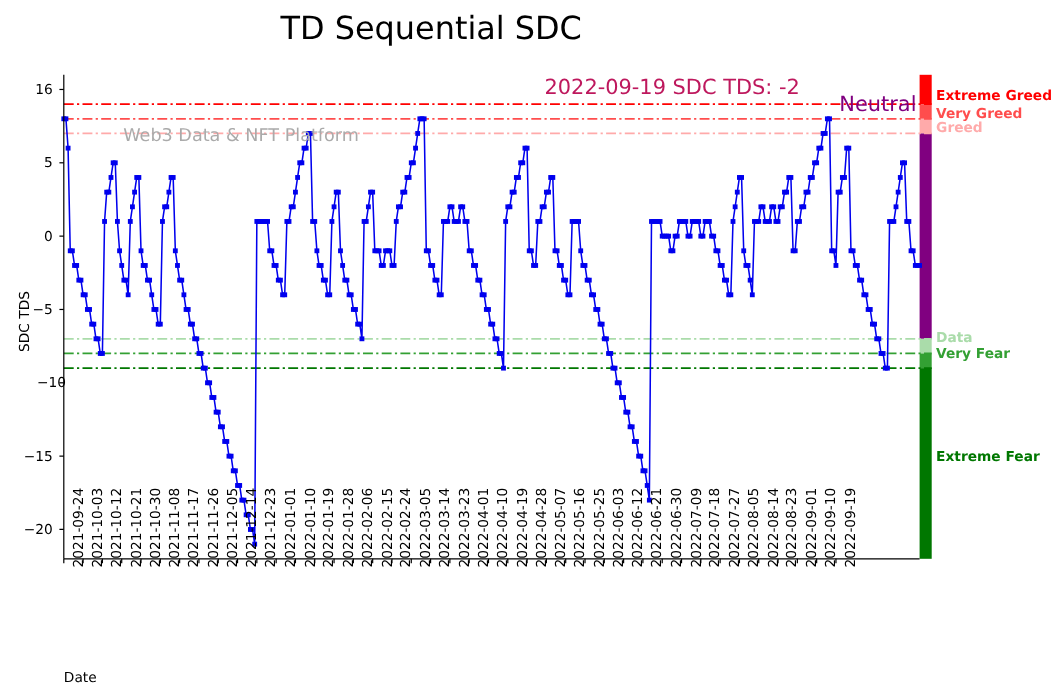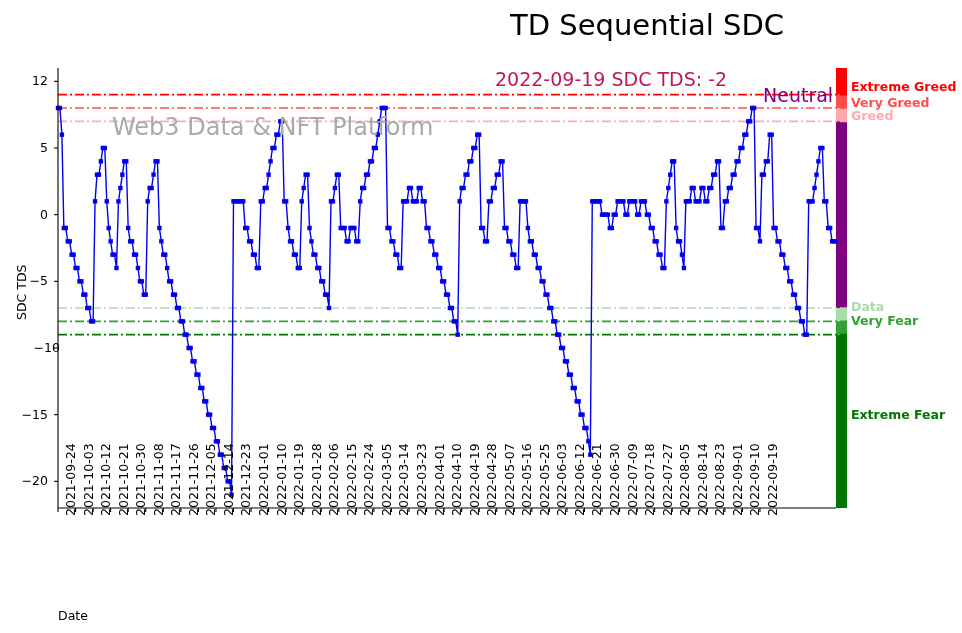--- a/index.html
+++ b/index.html
@@ -1,30 +1,30 @@
 <!DOCTYPE html>
 <html><head>
 <meta charset="utf-8">
 <style>
   html,body{margin:0;padding:0;background:#ffffff;}
   body{width:962px;height:633px;position:relative;overflow:hidden;
        font-family:"DejaVu Sans","Liberation Sans",sans-serif;color:#000;}
   #figure{position:absolute;left:0;top:0;width:962px;height:633px;}
-  #title{position:absolute;left:0;top:8px;width:784px;text-align:right;
+  #title{position:absolute;left:0;top:8px;width:784px;text-align:center;
          font-size:29px;font-weight:400;color:#000;letter-spacing:0px;}
   #plotsvg{position:absolute;left:0;top:0;}
   .ytick{position:absolute;font-size:12.5px;color:#000;text-align:right;width:40px;}
   .xtick{position:absolute;font-size:12.5px;color:#000;
          transform-origin:left top;transform:rotate(-90deg);white-space:nowrap;}
   #ylabel{position:absolute;font-size:12.5px;color:#000;white-space:nowrap;
           transform-origin:left top;transform:rotate(-90deg);}
   #xlabel{position:absolute;font-size:12.5px;color:#000;text-align:left;}
   .wm{position:absolute;color:#aaaaaa;white-space:nowrap;}
   #wm1{font-size:20px;left:112px;top:88px;}
-  #wm2{font-size:24px;left:112px;top:113px;}
+  #wm2{font-size:16px;left:112px;top:113px;}
   #annot{position:absolute;left:495px;top:68px;font-size:19px;color:#be185d;white-space:nowrap;}
   #annot-mood{position:absolute;left:763px;top:68px;font-size:19px;color:#800080;white-space:nowrap;margin-top:16px;}
   .zlabel{position:absolute;font-size:12.5px;white-space:nowrap;font-weight:bold;}
 </style>
 </head>
 <body>
 
 <div id="figure">
 
   <div id="title">TD Sequential SDC</div>
@@ -501,21 +501,21 @@
 
   <div id="ylabel" style="left: 14px; top: 320px;">SDC TDS</div>
   <div id="xlabel" style="left: 58px; width: 778px; top: 608px;">Date</div>
 
   <div class="wm" id="wm2">Web3 Data &amp; NFT Platform</div>
 
   <div id="annot">2022-09-19 SDC TDS: -2</div>
   <div id="annot-mood">Neutral</div>
 
   <div id="tick-layer">
-      <div class="ytick" style="left: 8px; top: 73.3333px;">12</div>
+      <div class="ytick" style="left: 8px; top: 73.3333px;">16</div>
       <div class="ytick" style="left: 8px; top: 140px;">5</div>
       <div class="ytick" style="left: 8px; top: 206.667px;">0</div>
       <div class="ytick" style="left: 8px; top: 273.333px;">−5</div>
       <div class="ytick" style="left: 20px; top: 340px;">−10</div>
       <div class="ytick" style="left: 8px; top: 406.667px;">−15</div>
       <div class="ytick" style="left: 8px; top: 473.333px;">−20</div>
       <div class="xtick" style="left: 63px; top: 516px;">2021-09-24</div>
       <div class="xtick" style="left: 80.5489px; top: 516px;">2021-10-03</div>
       <div class="xtick" style="left: 98.0977px; top: 516px;">2021-10-12</div>
       <div class="xtick" style="left: 115.647px; top: 516px;">2021-10-21</div>

